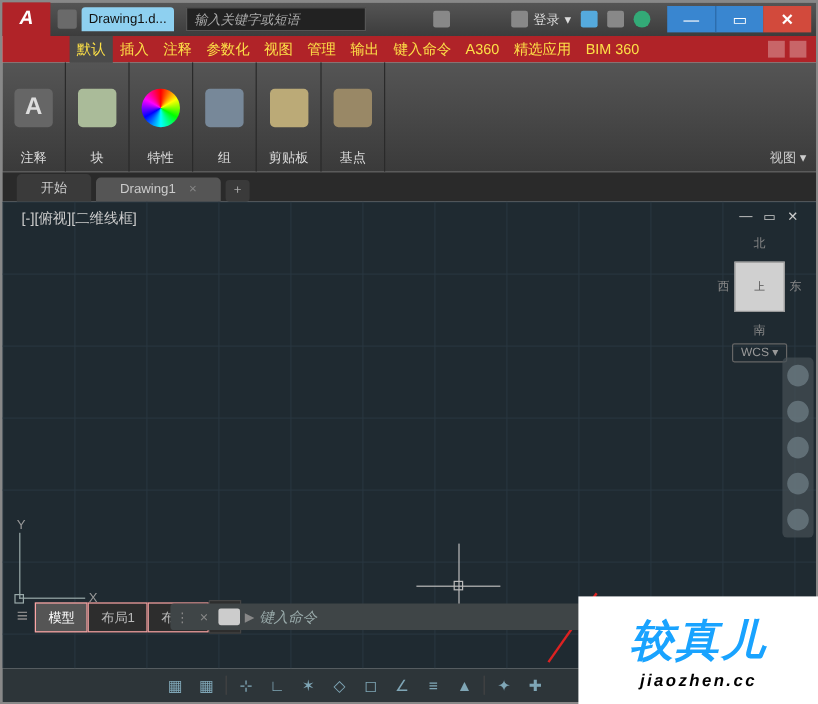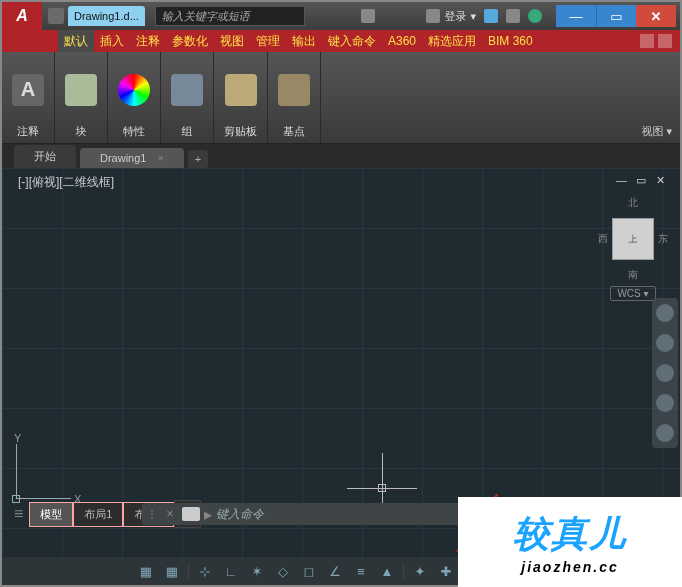--- a/index.html
+++ b/index.html
@@ -88,21 +88,21 @@
   .mt.active { background: #555; color: #fff; }
   .mt-add { padding: 4px 8px; color: #888; background: #2d2d2d; border: 1px solid #444; }
 
   
   .status { height: 28px; background: #2d3539; display: flex; align-items: center; gap: 6px; padding: 0 8px; }
   .status-left { width: 120px; }
   .status-btn { width: 20px; height: 20px; display: flex; align-items: center; justify-content: center; color: #7fa6b6; font-size: 13px; }
   .sep { width: 1px; height: 16px; background: #444; }
 
   
-  .watermark { position: absolute; right: 0; bottom: 0; width: 224px; height: 90px; background: #fff; display: flex; flex-direction: column; align-items: center; justify-content: center; }
+  .watermark { position: absolute; right: 0; bottom: 0; width: 200px; height: 90px; background: #fff; display: flex; flex-direction: column; align-items: center; justify-content: center; }
   .wm-main { color: #19a3ff; font-size: 36px; font-weight: 900; font-style: italic; letter-spacing: 2px; }
   .wm-sub { color: #000000; font-size: 14px; font-weight: bold; letter-spacing: 2px; font-style: italic; }
 
   .color-wheel { background: conic-gradient(red,yellow,lime,cyan,blue,magenta,red); border-radius: 50%; }
 </style>
 </head>
 <body>
 
 <div class="window">
 

